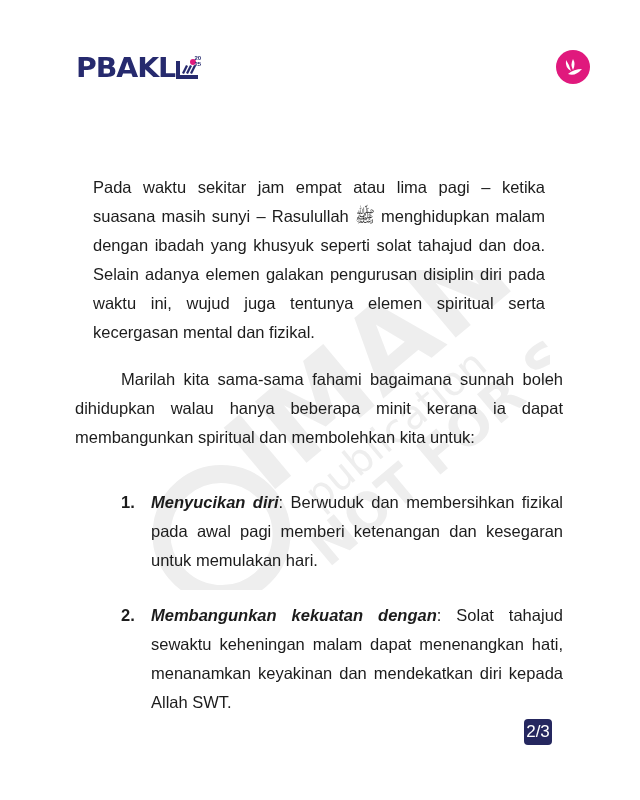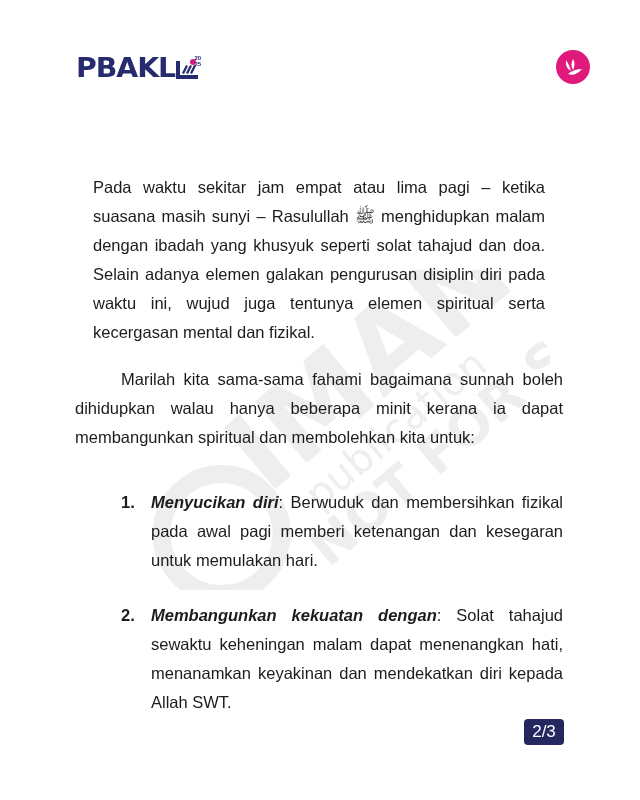--- a/index.html
+++ b/index.html
@@ -11,21 +11,21 @@
   .logo-year { position:absolute; left:18px; top:-2px; font-size:6px; line-height:6px; color:#262a6e; font-weight:bold; }
   .brand-icon { position:absolute; right:0; top:0; width:34px; height:34px; border-radius:50%; background:#e0197d; }
   .watermark { position:absolute; left:110px; top:270px; width:440px; height:320px; pointer-events:none; }
   .content { position:absolute; left:75px; top:155px; width:488px; font-size:16.5px; line-height:29px; }
   .para1 { text-align:justify; margin:18px; }
   .para2 { text-align:justify; margin:16px 0 0 0; text-indent:46px; }
   .list { margin:36px 0 0 0; padding:0; list-style:none; }
   .list-item { position:relative; padding-left:76px; text-align:justify; margin-bottom:26px; }
   .list-num { position:absolute; left:46px; top:0; font-weight:bold; }
   .term { font-weight:bold;font-style:italic; }
-  .page-badge { position:absolute; left:524px; top:719px; width:40px; height:26px; border-radius:4px; background:#25275f; color:#fff; font-size:17px; line-height:26px; text-align:center; }
+  .page-badge { position:absolute; left:524px; top:719px; width:28px; height:26px; border-radius:4px; background:#25275f; color:#fff; font-size:17px; line-height:26px; text-align:center; }
 </style>
 </head>
 <body>
 
 <div class="header">
   <div class="logo">
     <span class="logo-text">PBAKL</span>
     <span class="logo-mark">
       <svg width="26" height="22" viewBox="0 0 26 22">
         <path d="M0 22 L22 22 L22 18 L4 18 L4 4 L0 4 Z" fill="#262a6e"></path>

